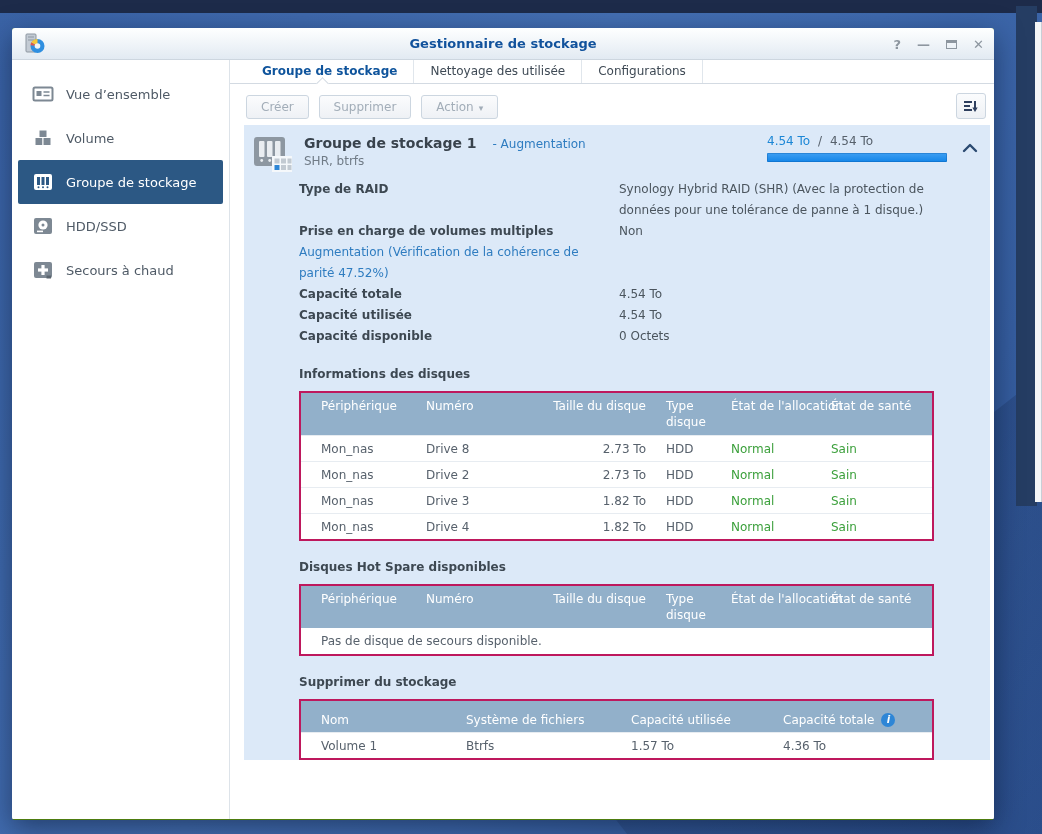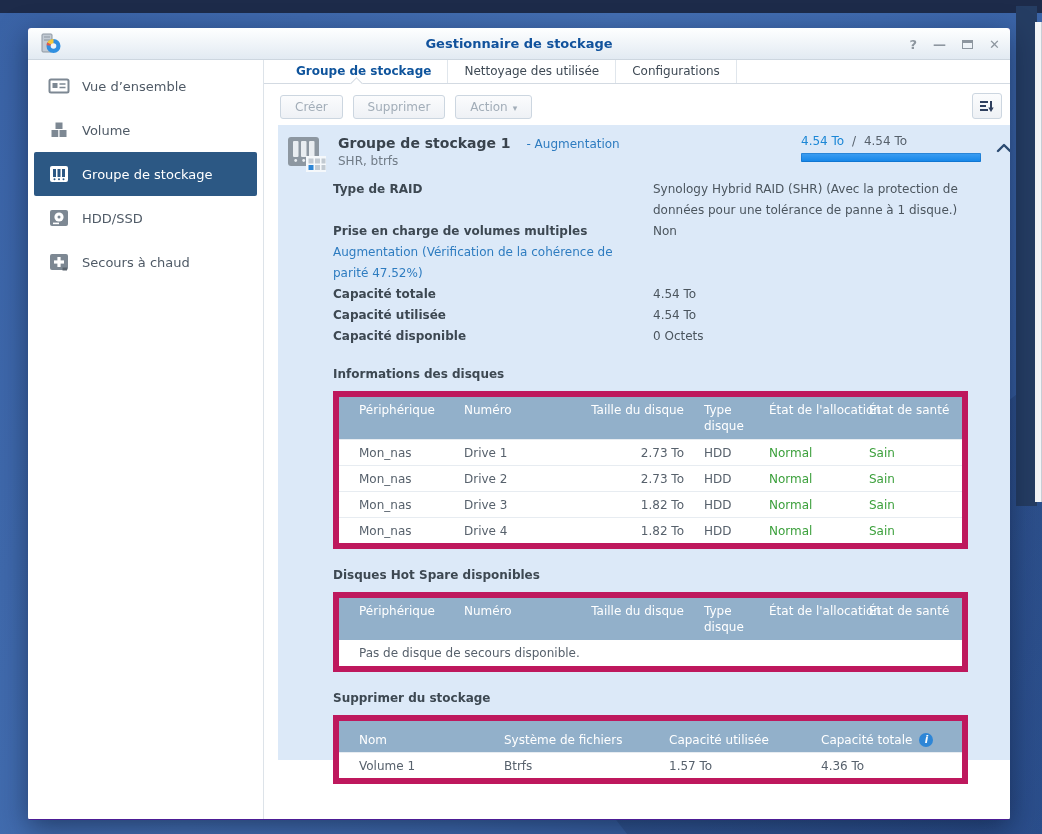--- a/index.html
+++ b/index.html
@@ -13,37 +13,37 @@
   }
   
   .top-strip { position:absolute; left:0; top:0; width:1042px; height:13px; background:#1d2b4a; }
   .diag-band { position:absolute; left:620px; top:420px; width:900px; height:500px;
     background: linear-gradient(rgba(20,40,80,.25), rgba(20,40,80,.05));
     transform: rotate(-38deg); }
   .bg-window-strip { position:absolute; left:1016px; top:6px; width:21px; height:500px; background:#253d63; }
   .bg-window-sliver { position:absolute; left:1035px; top:22px; width:7px; height:480px; background:#f4f6f8; box-shadow:inset -1px 0 0 #c8ced6; }
 
   
-  .window { position:absolute; left:28px; top:28px; width:982px; height:792px;
-    background:#4c1d95; border-radius:3px; box-shadow: 0 8px 28px rgba(5,15,40,.5); overflow:hidden; }
+  .window { position:absolute; left:12px; top:28px; width:982px; height:792px;
+    background:#4d7c0f; border-radius:3px; box-shadow: 0 8px 28px rgba(5,15,40,.5); overflow:hidden; }
 
   .titlebar { position:relative; height:32px;
     background: linear-gradient(#feffff, #e2eaf2);
     border-bottom:1px solid #cdd6df; }
   .app-icon { position:absolute; left:10px; top:4px; width:24px; height:24px; }
   .win-title { position:absolute; left:0; right:0; top:0; height:32px; line-height:32px;
     text-align:center; font-weight:bold; font-size:13px; color:#11529c; }
   .win-controls { position:absolute; right:10px; top:0; height:32px; display:flex; align-items:center; gap:16px; }
   .win-btn { color:#8d969f; font-size:13px; font-weight:bold; cursor:default; line-height:1; }
   .max-box { width:11px; height:9px; border:1px solid #8d969f; border-top:3px solid #8d969f; display:inline-block; }
 
   .window-body { display:flex; height:759px; }
 
   
-  .sidebar { width:236px; background:#fff; border-right:1px solid #dde3e9; padding-top:4px; flex:none; }
+  .sidebar { width:218px; background:#fff; border-right:1px solid #dde3e9; padding-top:12px; flex:none; }
   .nav-item { height:44px; display:flex; align-items:center; gap:12px; padding-left:14px;
     margin:0 6px; border-radius:2px; color:#4f5a66; font-size:13px; cursor:pointer; }
   .nav-item .ni { width:22px; height:22px; flex:none; }
   .nav-item.selected { background:#2c5884; color:#fff; }
 
   
   .content { flex:1; display:flex; flex-direction:column; background:#fff; min-width:0; }
 
   .tabbar { position:relative; height:24px; border-bottom:1px solid #d3dae2; padding-left:16px; display:flex; }
   .tab { padding:0 16px; line-height:23px; font-size:12px; color:#3f4a55; border-right:1px solid #e0e6ec; cursor:pointer; white-space:nowrap; }
@@ -80,21 +80,21 @@
 
   .details { margin-left:55px; margin-top:4px; }
   .d-row { display:flex; line-height:21px; }
   .d-label { width:320px; font-weight:bold; color:#3d4852; flex:none; }
   .d-value { width:318px; color:#4b555e; }
   .d-value.blue { color:#2e7cc0; }
 
   .section-heading { margin:19px 0 10px 55px; font-weight:bold; color:#3d4852; }
   .section-heading.first { margin-top:20px; }
 
-  .tbl { margin-left:55px; width:635px; background:#fff; border:6px solid #be185d; }
+  .tbl { margin-left:55px; width:635px; background:#fff; border:2px solid #be185d; }
   .tbl-head { background:#92b0ca; color:#fff; display:flex; padding:5px 0 4px 20px; min-height:42px; align-items:flex-start; }
   .tbl-head.single { min-height:26px; padding-top:11px; }
   .tbl-row { display:flex; align-items:center; height:26px; padding-left:20px; border-top:1px solid #e7ecf1; color:#57616c; }
   .tbl-row:first-child { border-top:none; }
   .c1 { width:105px; flex:none; }
   .c2 { width:105px; flex:none; }
   .c3 { width:115px; flex:none; text-align:right; }
   .c4 { width:85px; padding-left:20px; flex:none; }
   .c5 { width:100px; flex:none; white-space:nowrap; }
   .c6 { flex:1; }
@@ -305,21 +305,21 @@
           <div class="tbl-head">
             <span class="hd c1">Périphérique</span>
             <span class="hd c2">Numéro</span>
             <span class="hd c3">Taille du disque</span>
             <span class="hd c4">Type disque</span>
             <span class="hd c5">État de l'allocation</span>
             <span class="hd c6">État de santé</span>
           </div>
           <div class="tbl-row">
             <span class="c1">Mon_nas</span>
-            <span class="c2">Drive 1</span>
+            <span class="c2">Drive 8</span>
             <span class="c3">2.73 To</span>
             <span class="c4">HDD</span>
             <span class="c5 green">Normal</span>
             <span class="c6 green">Sain</span>
           </div>
           <div class="tbl-row">
             <span class="c1">Mon_nas</span>
             <span class="c2">Drive 2</span>
             <span class="c3">2.73 To</span>
             <span class="c4">HDD</span>

